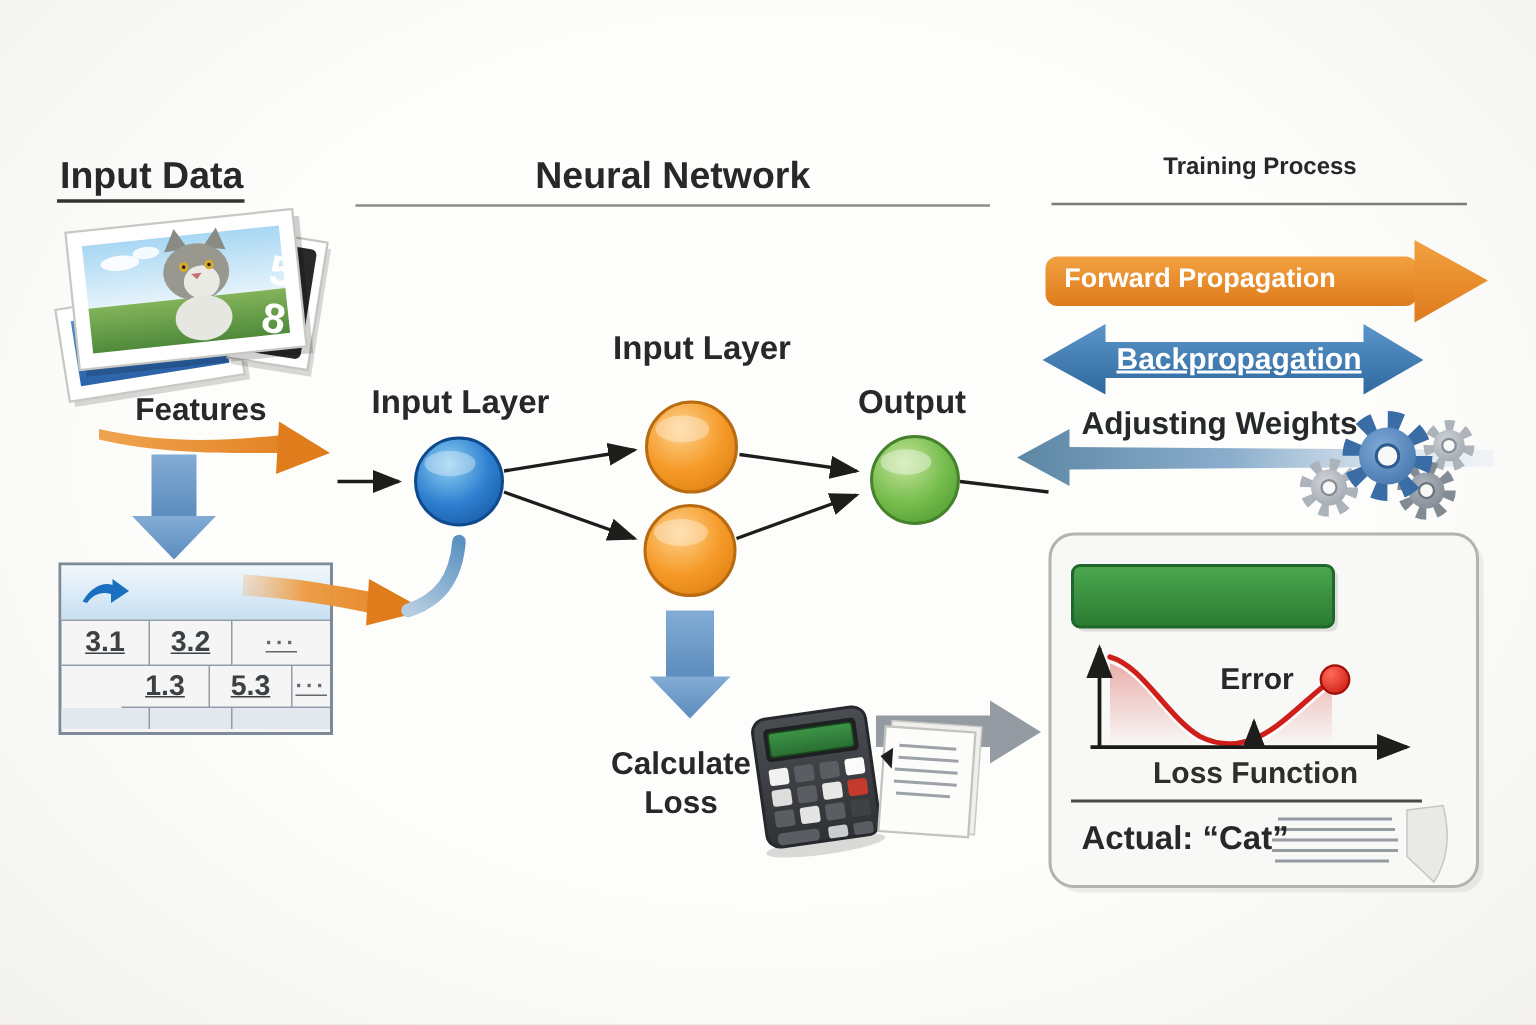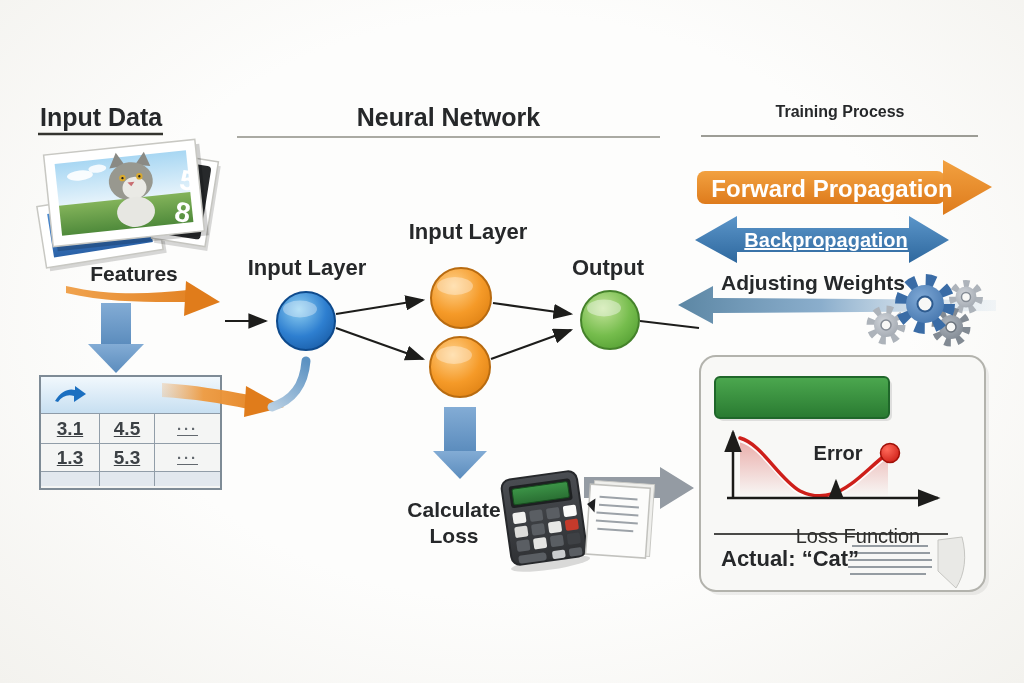--- a/index.html
+++ b/index.html
@@ -12,37 +12,37 @@
   .lbl{position:absolute;font-weight:bold;color:#26282A;white-space:nowrap;}
   .ctr{text-align:center;}
   .t-input{left:40px;top:103px;font-size:25px;}
   .t-nn{left:237px;top:103px;width:423px;font-size:25px;}
   .t-train{left:700px;top:103px;width:280px;font-size:16px;}
   .l-features{left:69px;top:262px;width:130px;font-size:21px;}
   .l-inlayer{left:244px;top:255px;width:126px;font-size:22px;}
   .l-hidden{left:402px;top:219px;width:132px;font-size:22px;}
   .l-output{left:568px;top:255px;width:80px;font-size:22px;}
   .l-calc{left:398px;top:497px;width:112px;font-size:21px;line-height:26px;}
-  .l-fwd{left:709px;top:175px;width:246px;font-size:24px;color:#fff;}
+  .l-fwd{left:677px;top:175px;width:246px;font-size:18px;color:#fff;}
   .l-back{left:714px;top:229px;width:224px;font-size:20px;color:#fff;text-decoration:underline;}
   .l-adjust{left:703px;top:271px;width:220px;font-size:21px;color:#26292B;}
   .l-badge{left:716px;top:387px;width:172px;font-size:21px;color:#fff;}
   .l-error{left:810px;top:442px;width:56px;font-size:20px;}
-  .l-lossfn{left:788px;top:505px;width:140px;font-size:20px;font-weight:400;color:#2E2E2C;margin-top:20px;}
+  .l-lossfn{left:767px;top:505px;width:140px;font-size:20px;font-weight:700;color:#2E2E2C;}
   .l-actual{left:721px;top:546px;font-size:22px;}
   .l-digits{left:168px;top:165px;width:34px;font-size:28px;line-height:32px;color:#fff;
             transform:rotate(9deg);transform-origin:center;}
   
   .ftable{position:absolute;left:39px;top:375px;width:183px;height:115px;
           border:2px solid #7E8B96;background:#F4F5F4;box-sizing:border-box;}
   .thead{height:37px;border-bottom:1.5px solid #8E9BA8;
          background:linear-gradient(180deg,#F1F8FD 0%,#C7DFF1 100%);
          display:flex;align-items:center;padding-left:11px;box-sizing:border-box;}
   .trow{display:grid;grid-template-columns:59px 55px 1fr;height:30px;}
-  .trow.r2{height:28px;}
+  .trow.r2{height:28px;padding-left:40px;}
   .trow.r3{height:auto;min-height:14px;background:#E2E8EE;}
   .tcell{border-bottom:1.5px solid #919DA8;border-right:1.5px solid #919DA8;
          display:flex;align-items:center;justify-content:center;
          font-size:19px;font-weight:600;color:#3C4145;box-sizing:border-box;text-decoration:underline;}
   .tcell:last-child{border-right:none;}
   .trow.r3 .tcell{border-bottom:none;}
   .dots{font-size:15px;letter-spacing:2px;color:#62686E;}
 </style>
 </head>
 <body>
@@ -50,21 +50,21 @@
 <div class="stage">
 
   <div class="ftable">
     <div class="thead">
       <svg width="36" height="20" viewBox="0 0 36 20">
         <path d="M3,16 C9,6 17,3 23,5 L23,1 L34,9 L22,17 L22,11 C16,9 10,11 6,17 Z" fill="#1B6FC0"></path>
       </svg>
     </div>
     <div class="trow">
       <div class="tcell">3.1</div>
-      <div class="tcell">4.5</div>
+      <div class="tcell">3.2</div>
       <div class="tcell dots">···</div>
     </div>
     <div class="trow r2">
       <div class="tcell">1.3</div>
       <div class="tcell">5.3</div>
       <div class="tcell dots">···</div>
     </div>
     <div class="trow r3">
       <div class="tcell"></div>
       <div class="tcell"></div>

